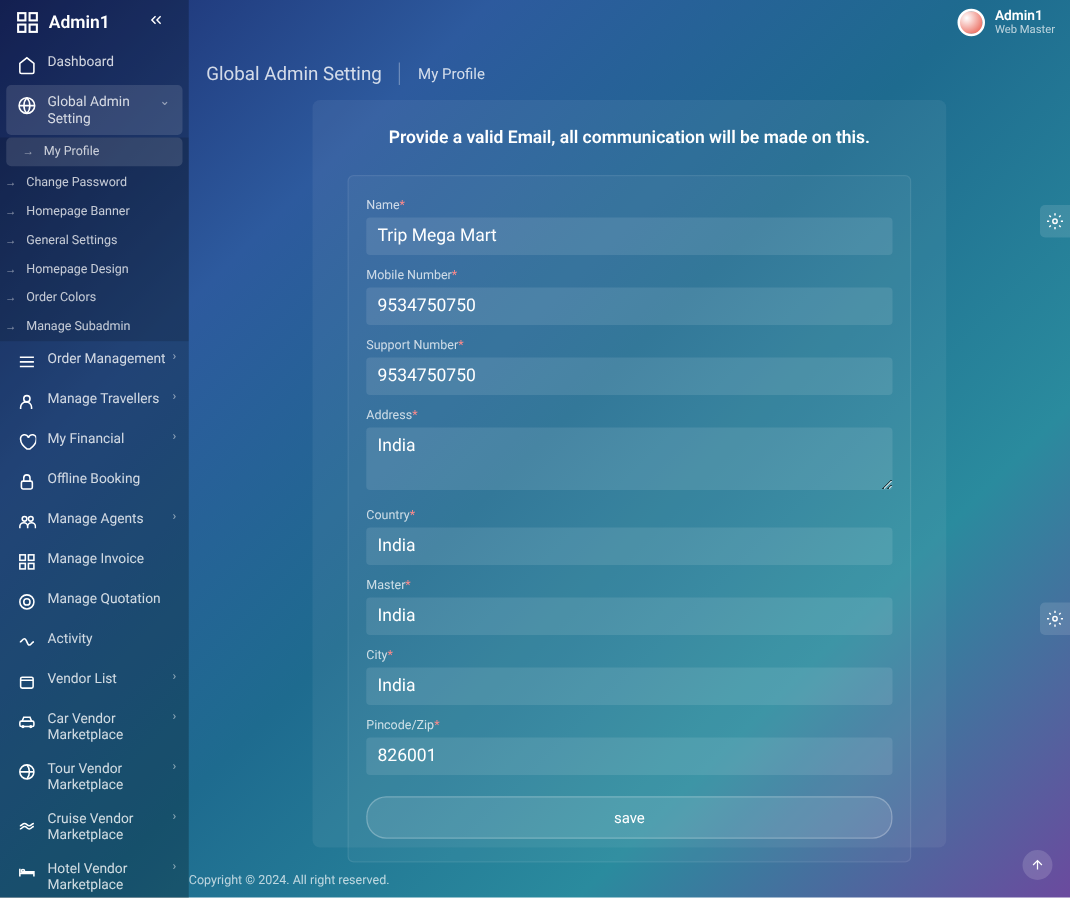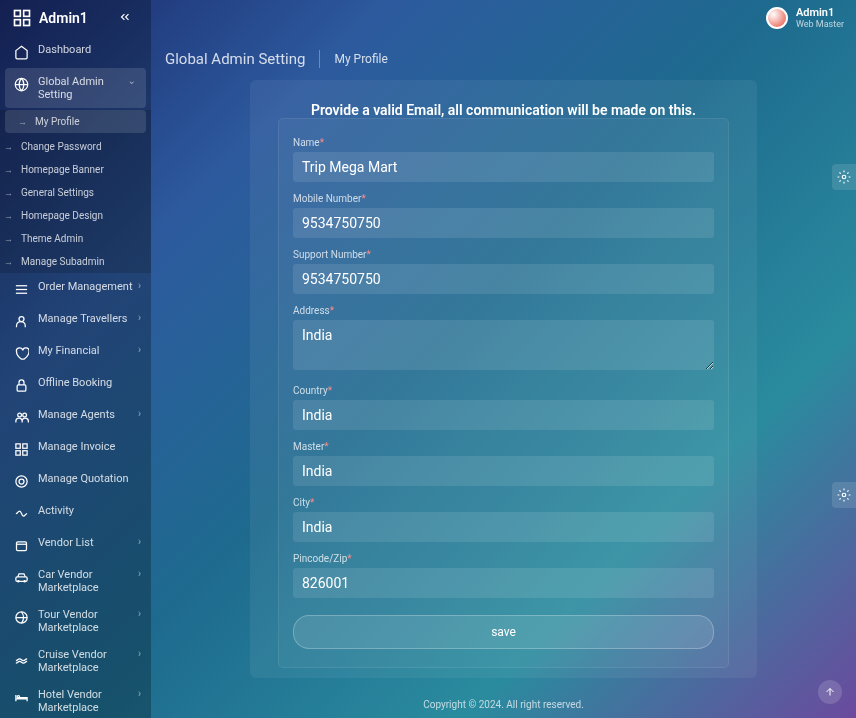--- a/index.html
+++ b/index.html
@@ -21,29 +21,29 @@
 .header{position:absolute;left:151px;top:0;right:0;height:36px;display:flex;align-items:center;justify-content:flex-end;padding:0 12px}
 .user-block{display:flex;align-items:center}
 .avatar{width:22px;height:22px;border-radius:50%;background:radial-gradient(circle at 30% 30%,#fff,#e74c3c);margin-right:8px;border:2px solid #fff}
 .user-text{display:flex;flex-direction:column;line-height:1.2}
 .user-text .name{font-size:11px;font-weight:600}
 .user-text .role{font-size:9px;color:rgba(255,255,255,.7)}
 .breadcrumb{position:absolute;left:165px;top:50px;display:flex;align-items:center;font-size:15px;color:rgba(255,255,255,.8)}
 .breadcrumb .sep{width:1px;height:18px;background:rgba(255,255,255,.3);margin:0 14px}
 .breadcrumb .sub{font-size:12px}
 .main-panel{position:absolute;left:250px;top:80px;width:507px;height:598px;background:rgba(255,255,255,.06);border-radius:6px;padding:22px 28px}
-.panel-title{text-align:center;font-size:14px;font-weight:600;color:#fff}
+.panel-title{text-align:center;font-size:14px;font-weight:600;margin-bottom:22px;color:#fff}
 .form-wrap{background:rgba(255,255,255,.04);border-radius:5px;padding:18px 14px;border:1px solid rgba(255,255,255,.08)}
 .field{margin-bottom:11px}
 .field label{display:block;font-size:10px;color:rgba(255,255,255,.75);margin-bottom:4px}
 .field .req{color:#ff8a8a}
 .field input,.field textarea{width:100%;background:rgba(255,255,255,.1);border:none;border-radius:3px;padding:7px 9px;color:#fff;font-size:14px;outline:none}
 .field textarea{height:50px;resize:both}
 .save-btn{width:100%;background:rgba(255,255,255,.1);border:1px solid rgba(255,255,255,.25);border-radius:16px;padding:9px;color:#fff;font-size:12px;cursor:pointer;margin-top:6px}
-.footer{position:absolute;left:151px;right:0;bottom:0;height:28px;display:flex;align-items:center;justify-content:center;font-size:10px;color:rgba(255,255,255,.7)}
+.footer{position:absolute;left:151px;right:0;bottom:0;height:28px;display:flex;align-items:center;font-size:10px;color:rgba(255,255,255,.7)}
 .scroll-top{position:absolute;right:14px;bottom:14px;width:24px;height:24px;border-radius:50%;background:rgba(255,255,255,.15);display:flex;align-items:center;justify-content:center;cursor:pointer}
 .gear-float{position:absolute;right:0;width:24px;height:26px;background:rgba(255,255,255,.12);border-radius:4px 0 0 4px;display:flex;align-items:center;justify-content:center;cursor:pointer}
 .gear1{top:164px}.gear2{top:482px}
 </style>
 </head>
 <body>
 
 <div class="sidebar">
   <div class="logo-row">
     <svg width="20" height="20" viewBox="0 0 24 24" fill="none" stroke="#fff" stroke-width="2">
@@ -90,21 +90,21 @@
     <div class="sub-item">
         <span>Homepage Banner</span>
       </div>
     <div class="sub-item">
         <span>General Settings</span>
       </div>
     <div class="sub-item">
         <span>Homepage Design</span>
       </div>
     <div class="sub-item">
-        <span>Theme Admin</span>
+        <span>Order Colors</span>
       </div>
     <div class="sub-item">
         <span>Manage Subadmin</span>
       </div>
   </div>
 
   <div class="nav-item">
     <span class="icon">
         <svg width="15" height="15" viewBox="0 0 24 24" fill="none" stroke="#fff" stroke-width="2">
           <line x1="3" y1="6" x2="21" y2="6"></line>

